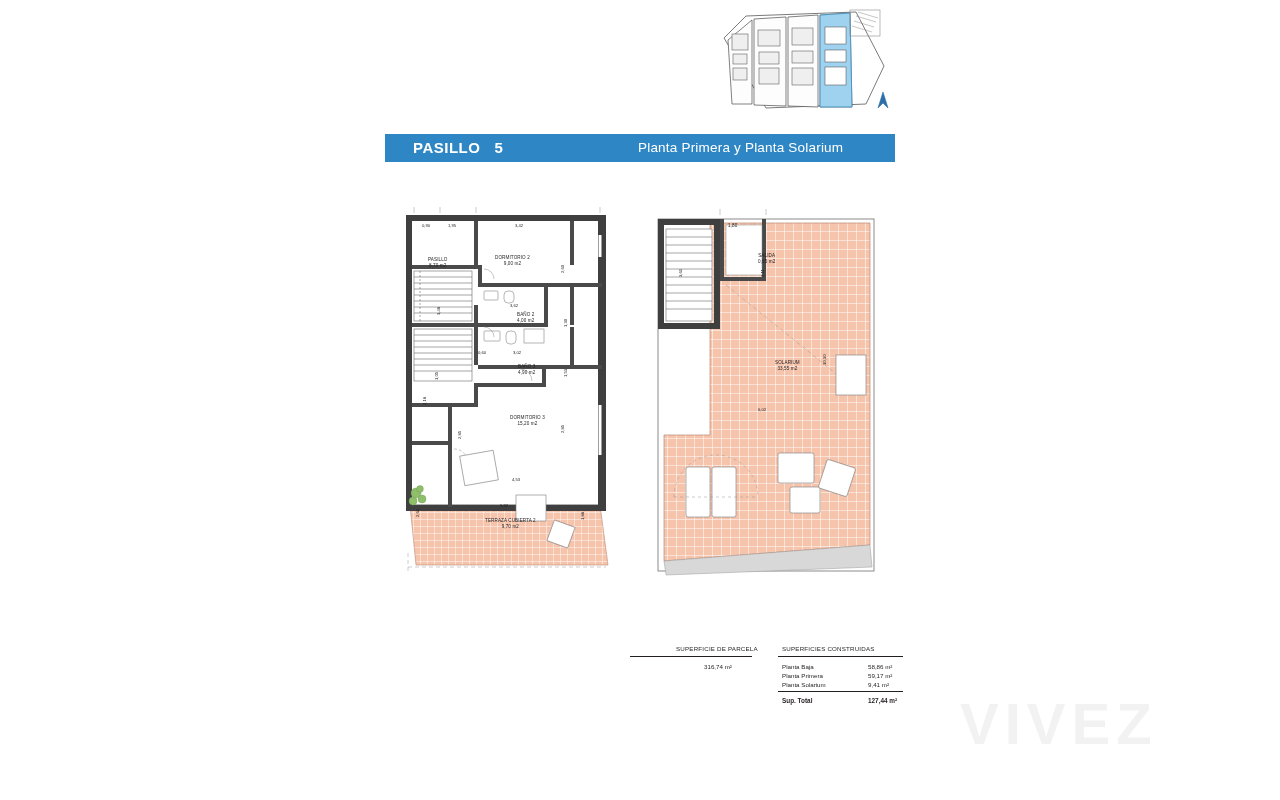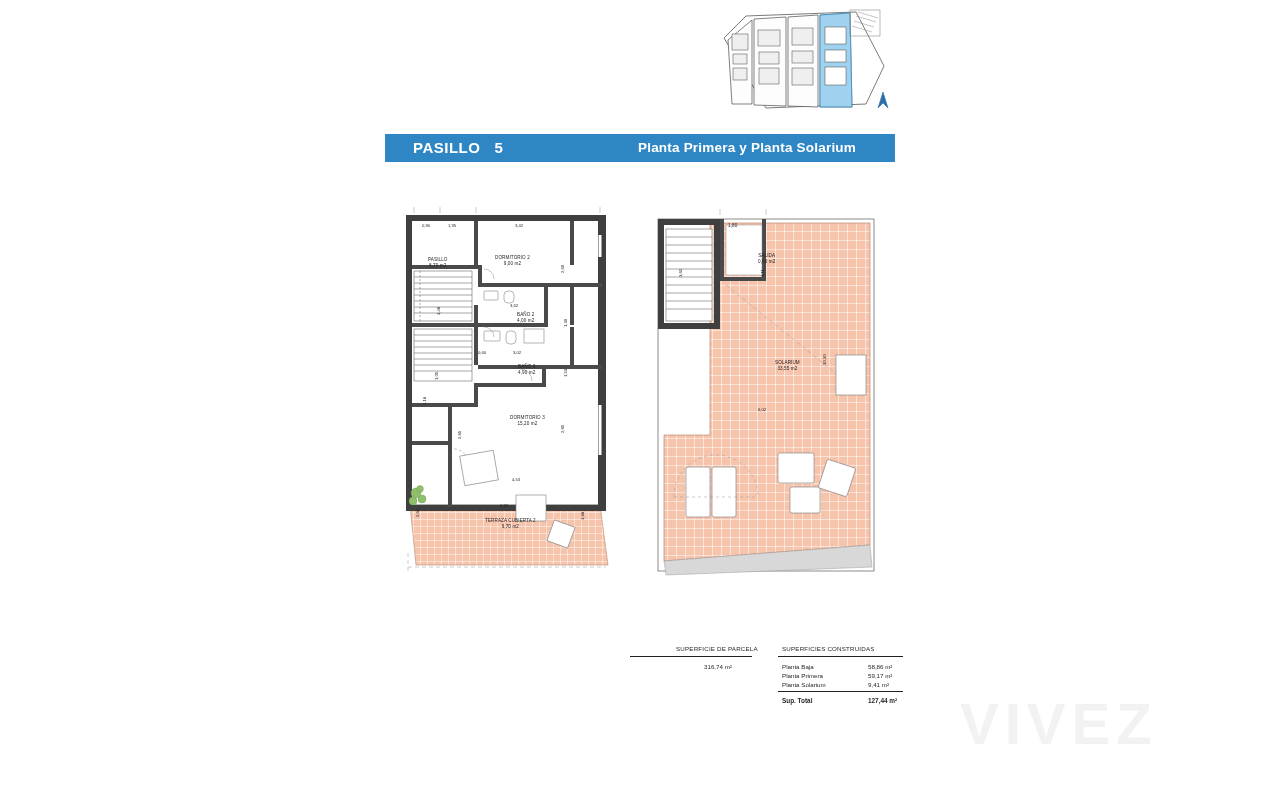--- a/index.html
+++ b/index.html
@@ -16,21 +16,21 @@
 
   
   .titlebar{position:absolute;left:385px;top:134px;width:510px;height:28px;}
   .titlebar .bar{position:absolute;left:0;top:0;width:510px;height:28px;background:#2e87c4;}
   .titlebar .left{
     position:absolute;left:28px;top:5px;color:#ffffff;font-size:15px;
     font-weight:bold;letter-spacing:.5px;
   }
   .titlebar .right{
     position:absolute;left:253px;top:6px;color:#ffffff;font-size:13.5px;
-    font-weight:bold;letter-spacing:.2px;
+    font-weight:normal;letter-spacing:.2px;
   }
 
   
   .plan{position:absolute;}
   .plan svg{display:block;}
 
   #plan-first{left:400px;top:205px;width:230px;height:375px;}
   #plan-solarium{left:650px;top:205px;width:240px;height:375px;}
 
   

